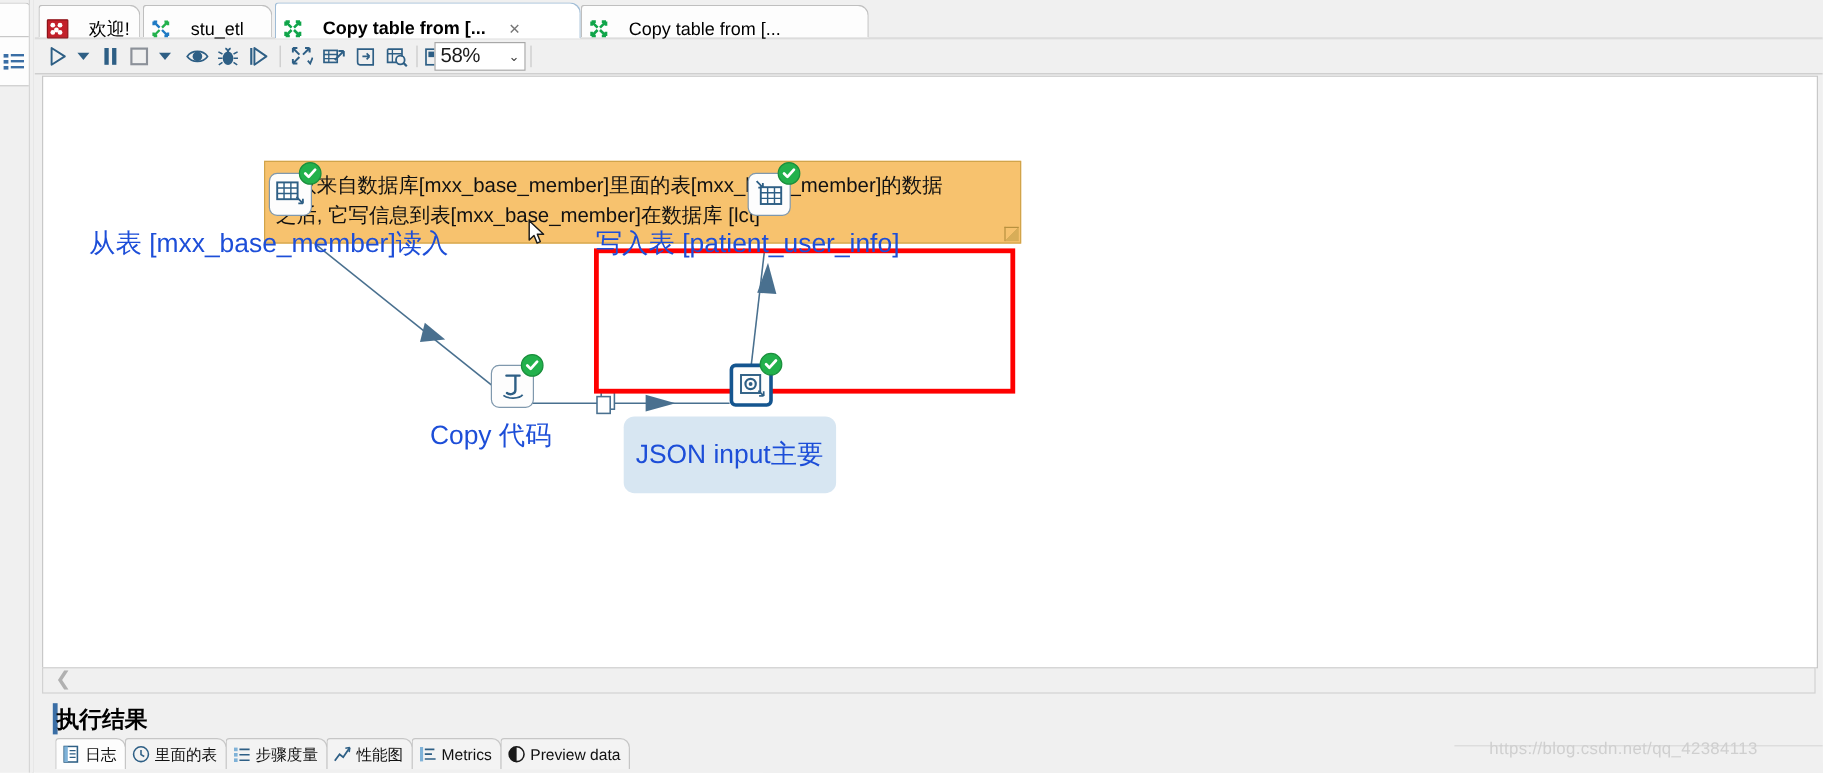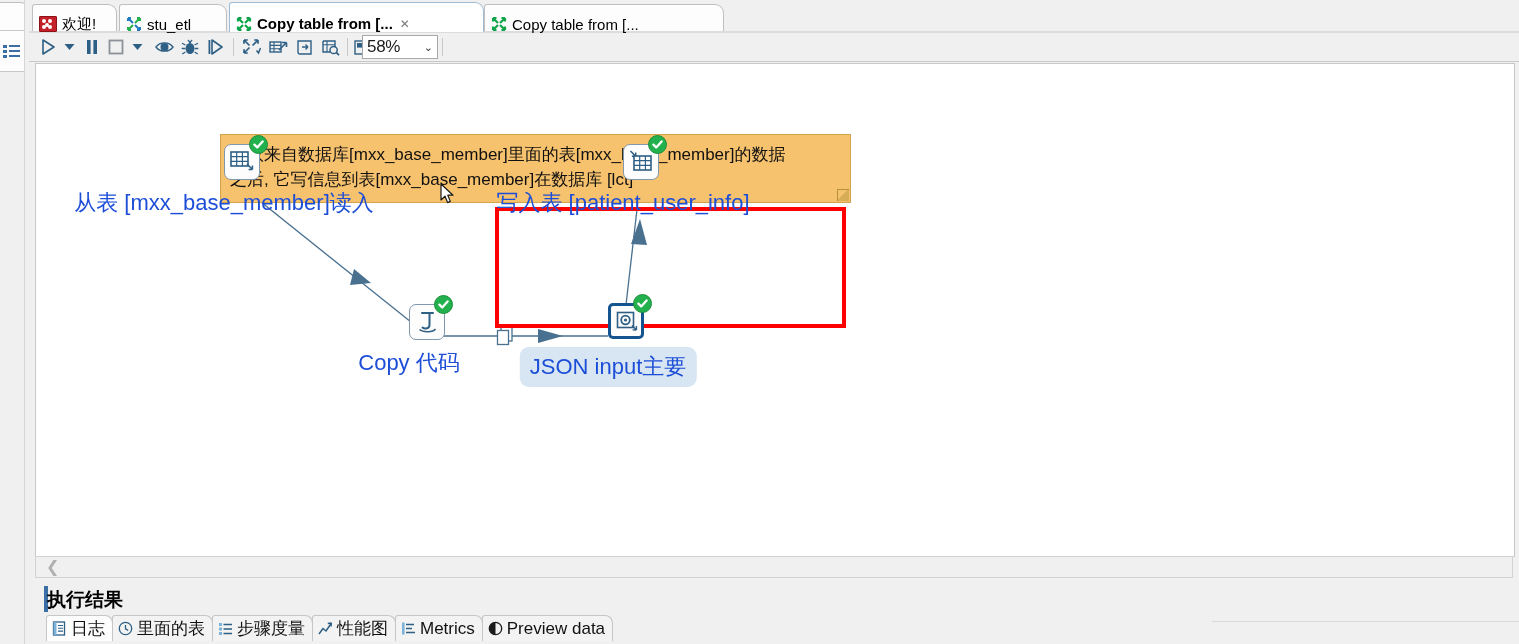--- a/index.html
+++ b/index.html
@@ -29,21 +29,21 @@
   .editor{position:absolute;left:29px;top:0;width:1490px;height:644px;background:#f0f0f0;}
 
   
   .tabbar{position:absolute;left:0;top:0;width:1490px;height:33px;background:#f0f0f0;}
   .tabbar-underline{position:absolute;left:0;top:31px;width:1490px;height:2px;background:#dcdcdc;}
   .tab{
     position:absolute;top:4px;height:27px;
     background:#fdfdfd;border:1px solid #bfbfbf;border-bottom:none;
     border-top-left-radius:3px;border-top-right-radius:9px;
     display:flex;align-items:center;padding:12px 8px 0 6px;box-sizing:border-box;
-    font-size:15px;color:#000;white-space:nowrap;
+    font-size:15px;color:#000;white-space:nowrap;gap:12px;
   }
   .tab.active{
     top:2px;height:30px;background:#ffffff;border-color:#9fbcd6;
     font-weight:bold;z-index:4;
   }
   .tab .tab-label{margin-left:5px;}
   .tab .tab-close{
     margin-left:7px;font-size:12px;color:#777;line-height:1;
     font-family:"DejaVu Sans",sans-serif;
   }
@@ -108,41 +108,41 @@
   .step-check{
     position:absolute;left:25px;top:-9px;width:19px;height:19px;border-radius:50%;
     background:#22b14c;border:1px solid #1b8f3d;box-sizing:border-box;
     display:flex;align-items:center;justify-content:center;
   }
   .step-check svg{display:block;}
   .step-label{
     position:absolute;top:44px;left:50%;transform:translateX(-50%);
     white-space:nowrap;font-size:22px;color:#1d4ed8;
   }
-  .step-label.hl{background:#d7e6f2;border-radius:9px;padding:5px 10px;}
+  .step-label.hl{background:#d7e6f2;border-radius:9px;padding:17px 10px;}
 
   
   .hscroll{
     position:absolute;left:6px;top:556px;width:1478px;height:22px;
     background:#f0f0f0;border:1px solid #d2d2d2;box-sizing:border-box;
     display:flex;align-items:center;
   }
   .hscroll .chev{margin-left:10px;color:#b0b0b0;font-size:16px;line-height:1;}
 
   
   .results{position:absolute;left:12px;top:582px;width:1490px;height:62px;background:#f0f0f0;}
   .results-bar{position:absolute;left:3px;top:4px;width:4px;height:26px;background:#3a6ea5;}
   .results-title{position:absolute;left:6px;top:5px;font-size:19px;font-weight:bold;color:#000;}
   .res-tabs{position:absolute;left:5px;top:33px;height:29px;display:flex;align-items:flex-start;}
   .res-tab{
     position:relative;height:26px;display:flex;align-items:center;
     padding:0 7px 0 5px;box-sizing:border-box;
     background:#f3f3f3;border:1px solid #c6c6c6;border-bottom:none;
     border-top-left-radius:3px;border-top-right-radius:8px;
-    font-size:17px;color:#111;white-space:nowrap;margin-right:-1px;
+    font-size:13px;color:#111;white-space:nowrap;margin-right:-1px;
   }
   .res-tab.active{background:#fdfdfd;font-weight:normal;}
   .res-tab .ri{margin-right:4px;display:flex;align-items:center;}
   .res-tab .ri svg{display:block;}
 
   
   .watermark{
     position:absolute;left:1241px;top:612px;width:270px;height:22px;
     color:#cfcfcf;font-size:14px;letter-spacing:.3px;white-space:nowrap;
     display:flex;align-items:center;
@@ -485,15 +485,16 @@
               <path d="M7.5 1.3 A6.2 6.2 0 0 0 7.5 13.7 Z" fill="#1a1a1a"></path>
             </svg>
           </span>
           <span>Preview data</span>
         </div>
 
       </div>
     </div>
 
     <div class="wm-line" style="left:1183px;"></div>
+    <div class="watermark" style="left:1212px;">https://blog.csdn.net/qq_42384113</div>
 
   </div>
 </div>
 
 </body></html>

